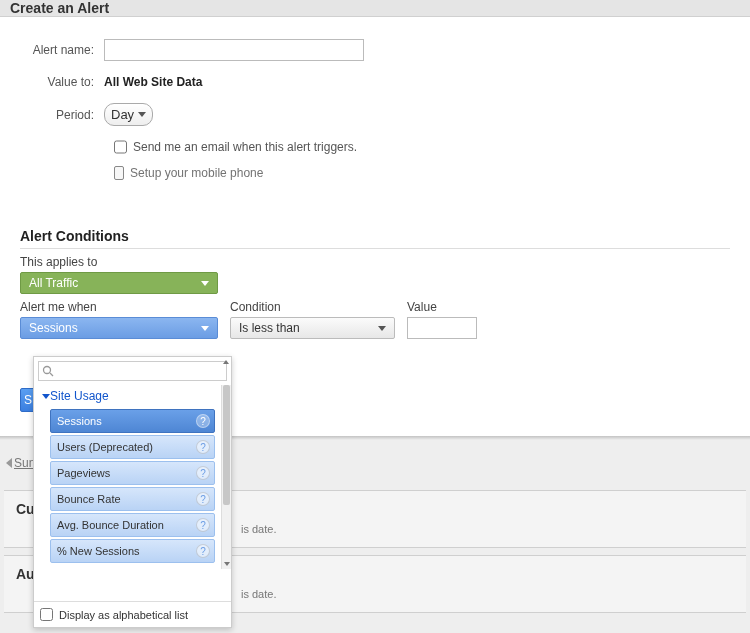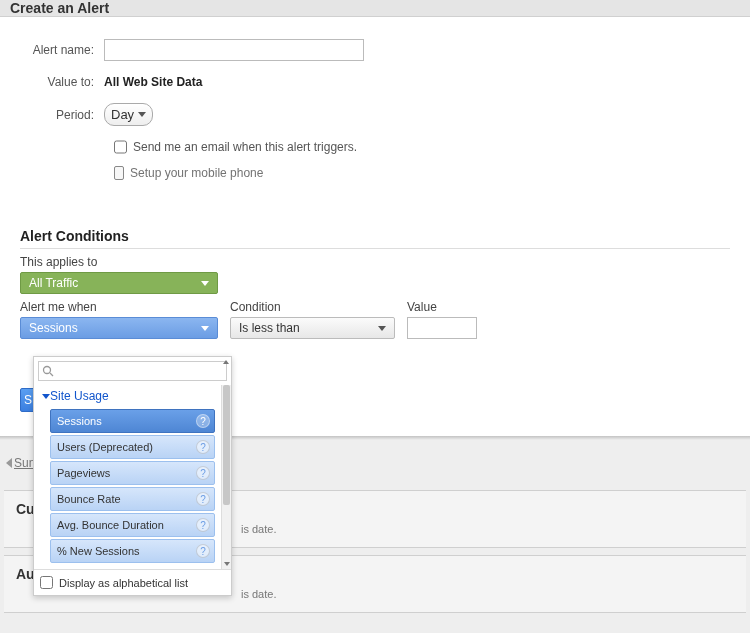--- a/index.html
+++ b/index.html
@@ -42,21 +42,21 @@
   .tri-down { width:0;height:0;border-left:4px solid transparent;border-right:4px solid transparent;border-top:5px solid #1155cc;}
   .tri-right { width:0;height:0;border-top:4px solid transparent;border-bottom:4px solid transparent;border-left:5px solid #1155cc;}
   .dp-item { background: linear-gradient(#d6e6fb,#b9d3f5); border:1px solid #9cc0ee; color:#333; font-size:11px; padding:5px 6px; margin:2px 0 2px 10px; border-radius:2px; position:relative; cursor:pointer;}
   .dp-item.sel { background: linear-gradient(#6aa0e8,#4e86d4); color:#fff; border-color:#3f73bf; }
   .help-circ { position:absolute; right:4px; top:50%; transform:translateY(-50%); width:14px;height:14px;border-radius:50%; background:rgba(255,255,255,.5); border:1px solid rgba(0,0,0,.15); color:#6b9de4; font-size:10px; display:flex;align-items:center;justify-content:center;}
   .dp-item.sel .help-circ { background: rgba(255,255,255,.3); color:#fff; border-color:rgba(255,255,255,.4);}
   .dp-scroll { width:10px; background:#f1f1f1; border-left:1px solid #ddd; position:relative;}
   .dp-thumb { position:absolute; top:0; left:1px; right:1px; height:65%; background:#c7c7c7; border-radius:2px;}
   .dp-scroll-caret { position:absolute; bottom:3px; left:50%; transform:translateX(-50%); width:0;height:0;border-left:3px solid transparent;border-right:3px solid transparent;border-top:4px solid #777;}
   .dp-exp-caret { position:absolute; top:3px; right:2px; width:0;height:0;border-left:3px solid transparent;border-right:3px solid transparent;border-bottom:4px solid #777;}
-  .dp-foot { border-top:1px solid #ddd; padding:6px; font-size:11px; display:flex; align-items:center; gap:6px;}
+  .dp-foot { border-top:1px solid #ddd; padding:6px; font-size:11px; display:flex; align-items:center; gap:6px;margin-top:32px;}
 
   .save-btn-peek { position:absolute; left:20px; top:388px; width:14px; height:24px; background:linear-gradient(#5a9ff2,#3b7fe0); border:1px solid #2f6cc7; border-radius:2px 0 0 2px; color:#fff; font-size:12px; display:flex; align-items:center; justify-content:flex-end; overflow:hidden; padding-right:1px; z-index:10;}
 
   .bg-lower { position:absolute; left:0; right:0; top:436px; bottom:0; background:#eeeeee; }
   .bg-top-shadow { position:absolute; left:0; right:0; top:436px; height:4px; background:linear-gradient(rgba(0,0,0,.18),rgba(0,0,0,0)); }
   .crumb { position:absolute; left:6px; top:456px; display:flex; align-items:center; gap:2px; color:#666; font-size:12px;}
   .crumb .arrow-l { width:0;height:0;border-top:5px solid transparent;border-bottom:5px solid transparent;border-right:6px solid #999;}
   .crumb span { text-decoration: underline; color:#777; cursor:pointer; }
 
   .zone { position:absolute; left:4px; right:4px; border-top:1px solid #cfcfcf; border-bottom:1px solid #cfcfcf; background:#f4f4f4; padding:10px 12px 28px 12px;}

